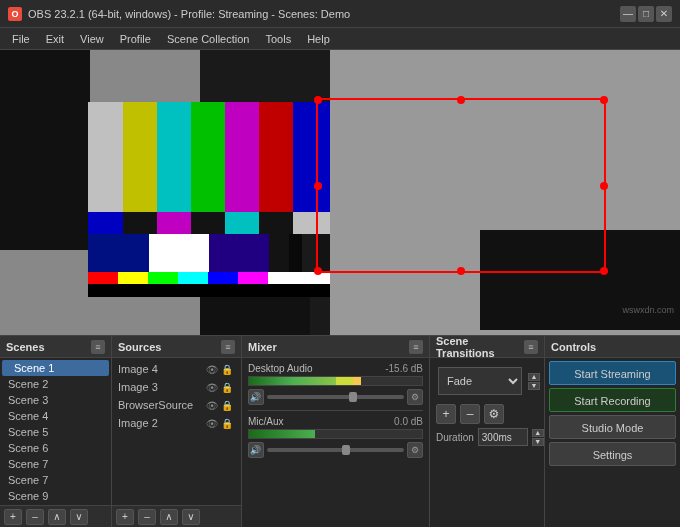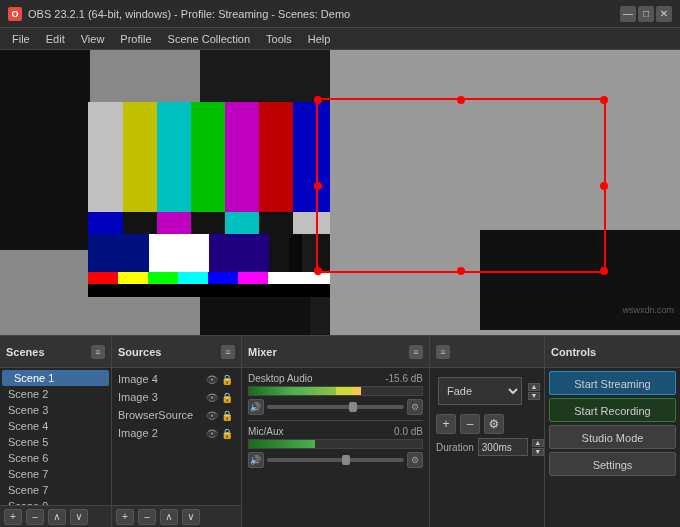--- a/index.html
+++ b/index.html
@@ -179,21 +179,21 @@
       border-top: 1px solid #444;
     }
 
     .panel {
       border-right: 1px solid #444;
       display: flex;
       flex-direction: column;
     }
     .panel-header {
       background: #333;
-      height: 32px;
+      height: 22px;
       display: flex;
       align-items: center;
       justify-content: space-between;
       padding: 0 6px;
       border-bottom: 1px solid #444;
       font-size: 11px;
       font-weight: bold;
       color: #ddd;
     }
     .panel-header-icons {
@@ -479,21 +479,21 @@
   </div>
   <div id="title-bar-controls">
     <button class="title-btn">—</button>
     <button class="title-btn">□</button>
     <button class="title-btn close">✕</button>
   </div>
 </div>
 
 <div id="menu-bar">
   <span class="menu-item">File</span>
-  <span class="menu-item">Edit</span>
+  <span class="menu-item">Exit</span>
   <span class="menu-item">View</span>
   <span class="menu-item">Profile</span>
   <span class="menu-item">Scene Collection</span>
   <span class="menu-item">Tools</span>
   <span class="menu-item">Help</span>
 </div>
 
 <div id="preview-area">
   <div id="preview-bg"></div>
 
@@ -689,20 +689,21 @@
             <div class="mixer-slider-thumb" style="left:55%;"></div>
           </div>
           <div class="mixer-gear">⚙</div>
         </div>
       </div>
     </div>
   </div>
 
   <div class="panel" id="transitions-panel">
     <div class="panel-header">
+      <span>Scene Transitions</span>
       <div class="panel-header-icons">
         <div class="panel-icon">≡</div>
       </div>
     </div>
     <div class="panel-content">
       <div style="display:flex;align-items:center;margin:3px 2px;gap:2px;">
         <select class="transition-select" style="flex:1;">
           <option>Fade</option>
           <option>Cut</option>
           <option>Slide</option>

